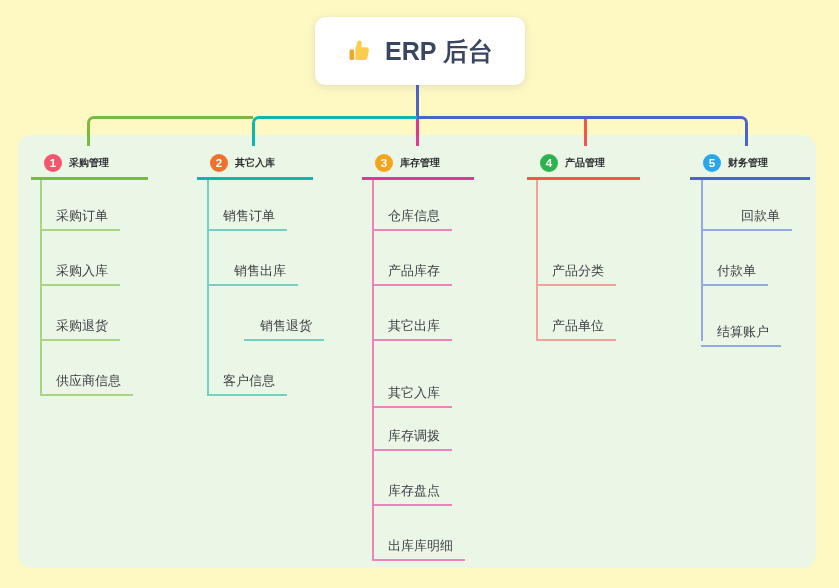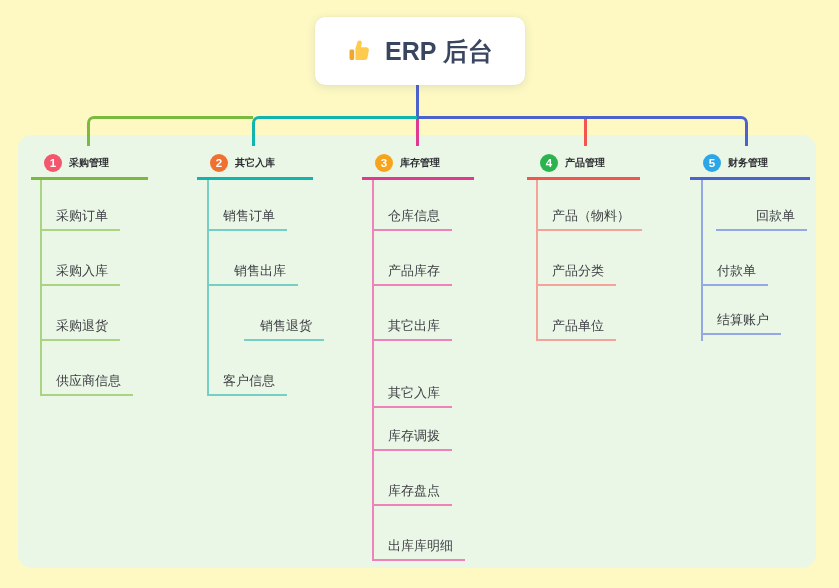--- a/index.html
+++ b/index.html
@@ -104,29 +104,28 @@
       <div class="child" style="left: 10px; top: 331px; border-bottom-color: rgb(239, 130, 187);">库存盘点</div>
       <div class="child" style="left: 10px; top: 386px; border-bottom-color: rgb(239, 130, 187);">出库库明细</div>
     </div>
 
   <div class="branch" style="left: 527px; width: 113px;">
     <div class="title-row" style="border-bottom-color: rgb(242, 86, 78);">
       <span class="badge" style="background: rgb(43, 180, 78);">4</span>
       <span class="title-label">产品管理</span>
     </div>
     <div class="trunk" style="left: 9px; background: rgb(245, 162, 154); height: 161px;"></div>
-  <div class="child" style="left: 9px; top: 56px; border-bottom-color: rgb(245, 162, 154);">产品（物料）</div>
       <div class="child" style="left: 9px; top: 111px; border-bottom-color: rgb(245, 162, 154);">产品分类</div>
       <div class="child" style="left: 9px; top: 166px; border-bottom-color: rgb(245, 162, 154);">产品单位</div>
     </div>
 
   <div class="branch" style="left: 690px; width: 120px;">
     <div class="title-row" style="border-bottom-color: rgb(76, 99, 206);">
       <span class="badge" style="background: rgb(43, 167, 232);">5</span>
       <span class="title-label">财务管理</span>
     </div>
     <div class="trunk" style="left: 11px; background: rgb(147, 168, 228); height: 161px;"></div>
-  <div class="child" style="left: 26px; top: 56px; border-bottom-color: rgb(147, 168, 228); padding-left: 40px;">回款单</div>
+  <div class="child" style="left: 11px; top: 56px; border-bottom-color: rgb(147, 168, 228); padding-left: 40px;">回款单</div>
       <div class="child" style="left: 11px; top: 111px; border-bottom-color: rgb(147, 168, 228);">付款单</div>
-      <div class="child" style="left: 11px; top: 160px; border-bottom-color: rgb(147, 168, 228);">结算账户</div>
+      <div class="child" style="left: 11px; top: 172px; border-bottom-color: rgb(147, 168, 228);">结算账户</div>
     </div>
 
 </div>
 
 </body></html>

